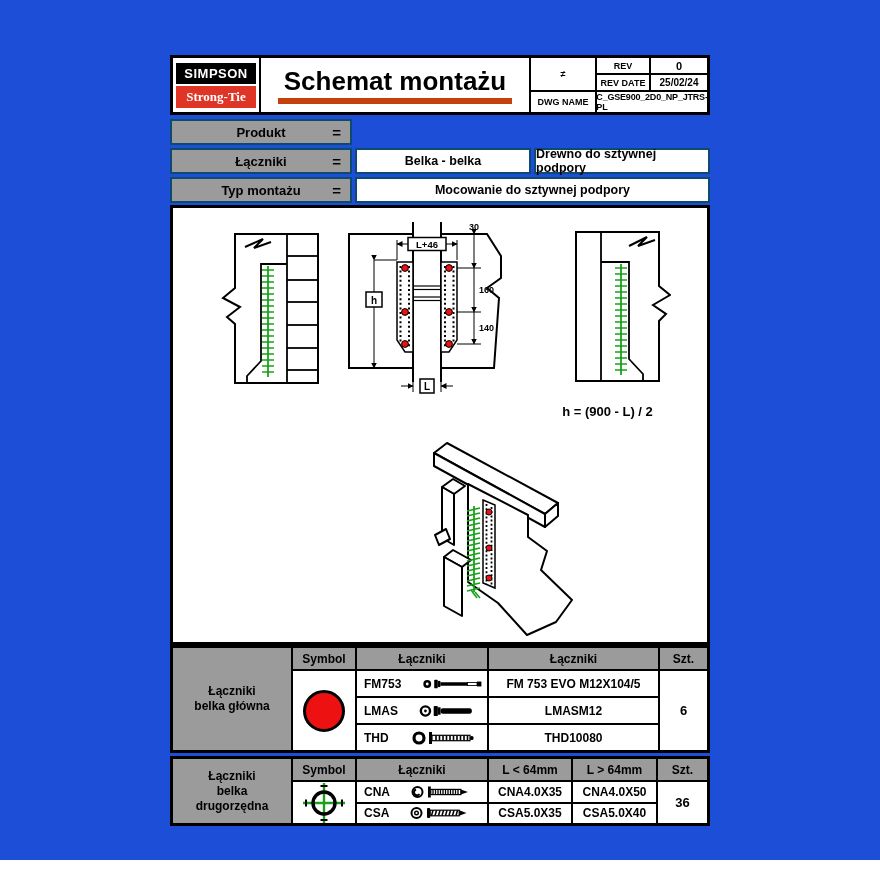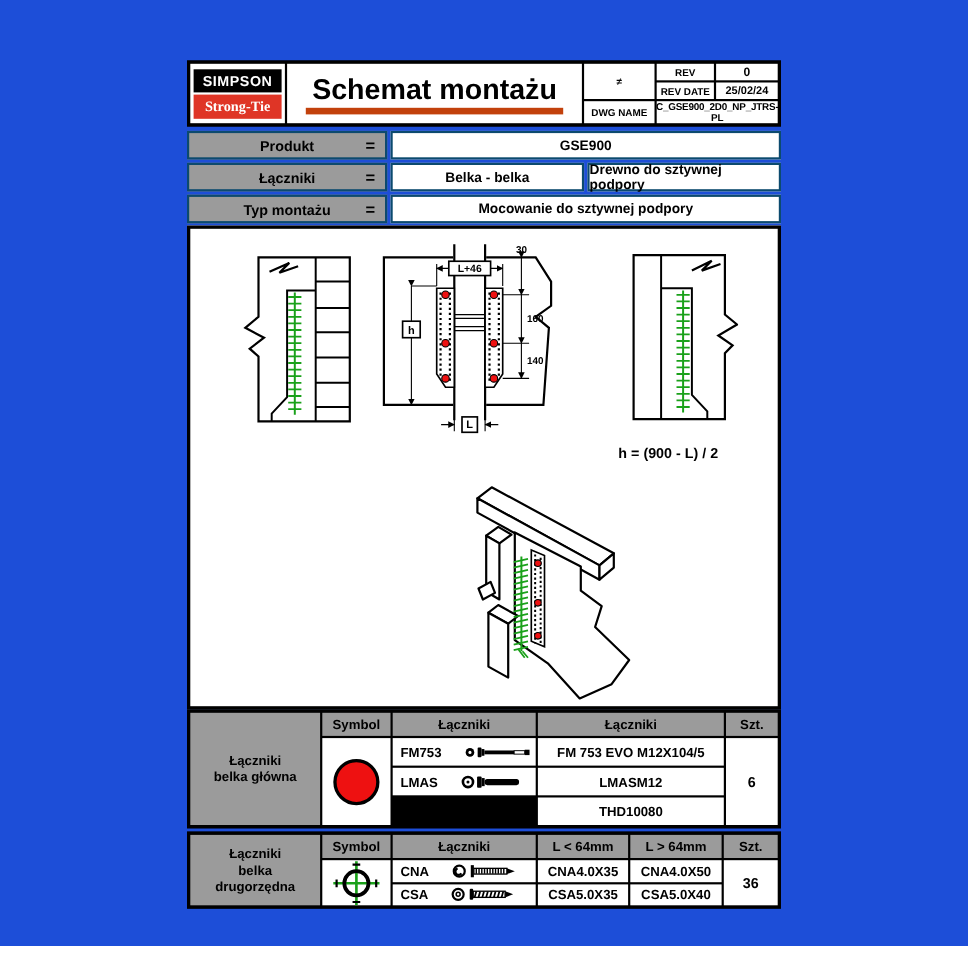--- a/index.html
+++ b/index.html
@@ -79,30 +79,29 @@
     <div class="title-cell">
       <span>Schemat montażu</span>
     </div>
     <div class="rev-grid">
       <div class="neq">≠</div>
       <div>REV</div>
       <div style="font-size:11px;">0</div>
       <div>REV DATE</div>
       <div style="font-size:10px;">25/02/24</div>
       <div>DWG NAME</div>
-      <div class="dwgv" style="grid-column:2/4;text-align:center;">C_GSE900_2D0_NP_JTRS-PL</div>
+      <div class="dwgv" style="grid-column:2/4;">C_GSE900_2D0_NP_JTRS-PL</div>
     </div>
   </div>
 
   <div class="irow" style="top:64px;">
     <div class="bx gray lab">
       <span>Produkt</span>
       <span class="eq">=</span>
     </div>
-    <div class="bx val">GSE900</div>
   </div>
   <div class="irow" style="top:93px;">
     <div class="bx gray lab">
       <span>Łączniki</span>
       <span class="eq">=</span>
     </div>
     <div class="bx val">Belka - belka</div>
     <div class="bx val">Drewno do sztywnej podpory</div>
   </div>
   <div class="irow" style="top:122px;">
@@ -281,20 +280,30 @@
       <svg width="74" height="18" viewBox="0 0 74 18">
         <circle cx="7" cy="9" r="5" fill="none" stroke="#000" stroke-width="2.6"></circle>
             <circle cx="7" cy="9" r="1.5" fill="#000"></circle>
         <rect x="16" y="3.5" width="4.5" height="11" rx="1" fill="#000"></rect>
         <rect x="20.5" y="5" width="3" height="8" fill="#000"></rect>
         <rect x="23.5" y="6" width="34" height="6" rx="2.5" fill="#000"></rect>
       </svg>
     </div>
     <div style="grid-column:4;grid-row:3;">LMASM12</div>
 
+    <div class="codecell" style="grid-column:3;grid-row:4;">
+      <span>THD</span>
+      <svg width="74" height="18" viewBox="0 0 74 18">
+        <circle cx="9" cy="9" r="5" fill="none" stroke="#000" stroke-width="3.2"></circle>
+        <rect x="19" y="3" width="3" height="12" fill="#000"></rect>
+        <rect x="22" y="6.3" width="38" height="5.4" fill="#fff" stroke="#000" stroke-width="1.2"></rect>
+        <path stroke="#000" stroke-width="1.6" d="M26,6.5 v5 M29.5,6.5 v5 M33,6.5 v5 M36.5,6.5 v5 M40,6.5 v5 M43.5,6.5 v5 M47,6.5 v5 M50.5,6.5 v5 M54,6.5 v5 M57.5,6.5 v5"></path>
+        <rect x="60" y="7" width="3.5" height="4" rx="1.5" fill="#000"></rect>
+      </svg>
+    </div>
     <div style="grid-column:4;grid-row:4;">THD10080</div>
 
     <div class="span-data" style="grid-column:5;font-size:13px;">6</div>
   </div>
 
   <div class="ftable t2">
     <div class="rowlab span-all-rows">Łączniki
 belka
 drugorzędna</div>
     <div class="hcell">Symbol</div>

